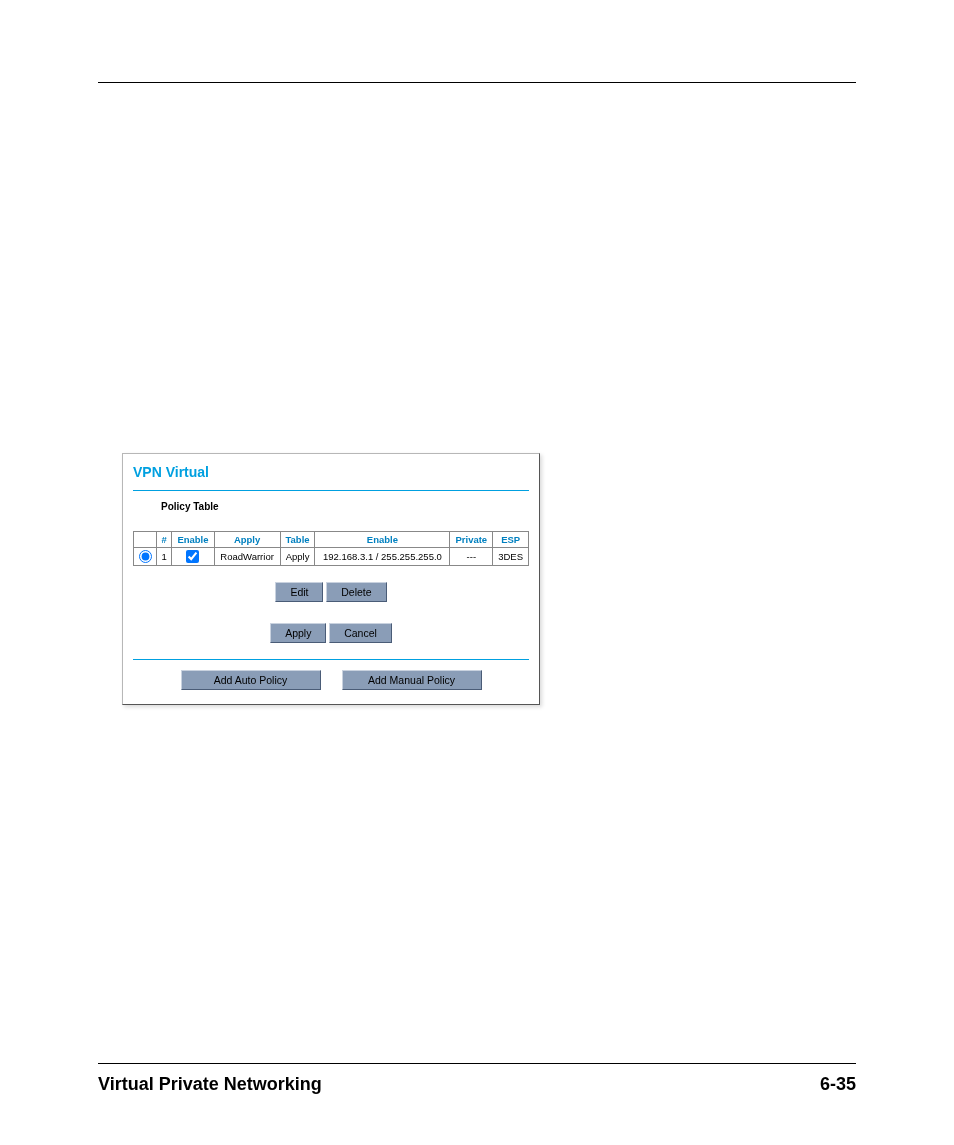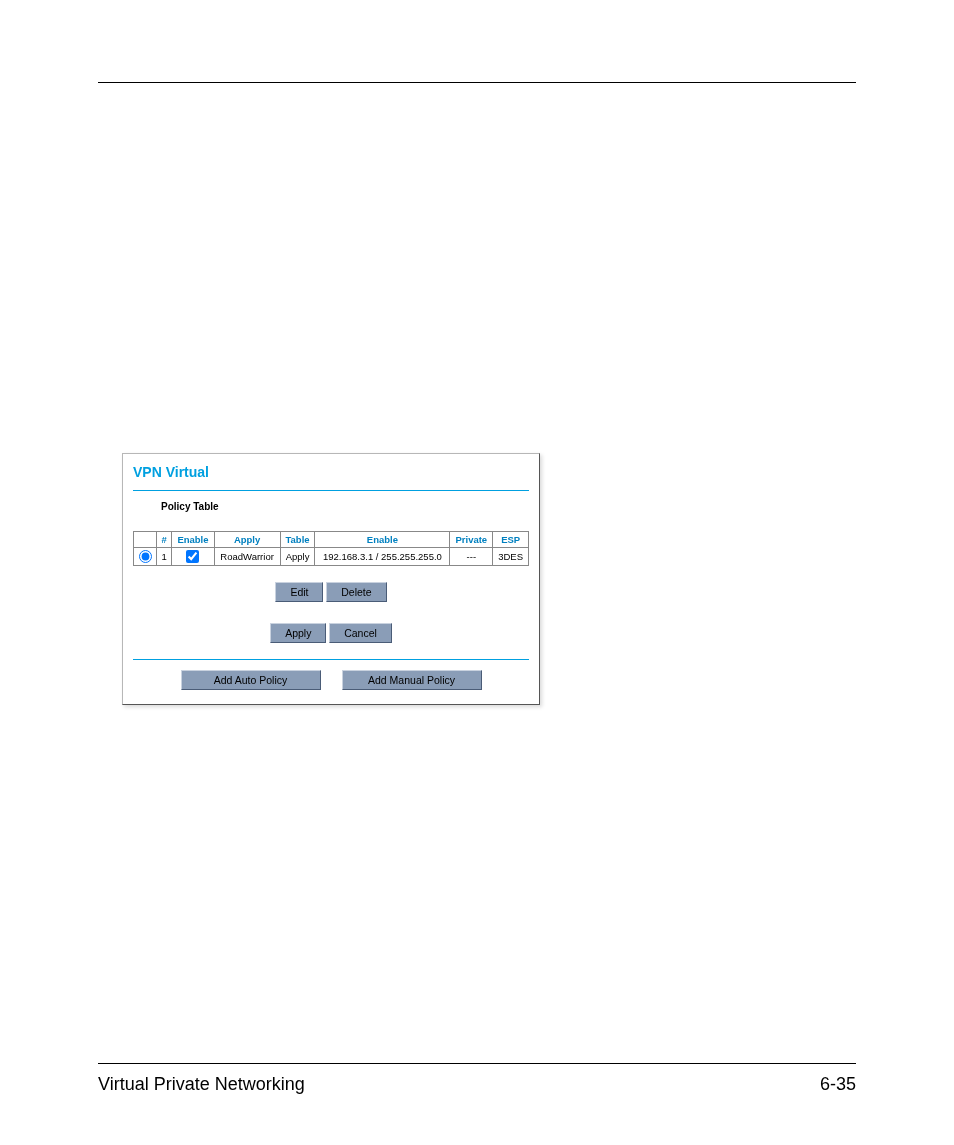--- a/index.html
+++ b/index.html
@@ -112,20 +112,21 @@
   }
   input[type=radio], input[type=checkbox] {
     margin: 0;
     vertical-align: middle;
   }
   .footer {
     position: absolute;
     left: 98px;
     right: 98px;
     bottom: 50px;
+    font-weight: bold;
   }
   .bottom-rule {
     border-top: 1.5px solid #000;
     margin-bottom: 10px;
   }
   .footer-row {
     display: flex;
     justify-content: space-between;
     font-size: 18px;
     color: #000;

